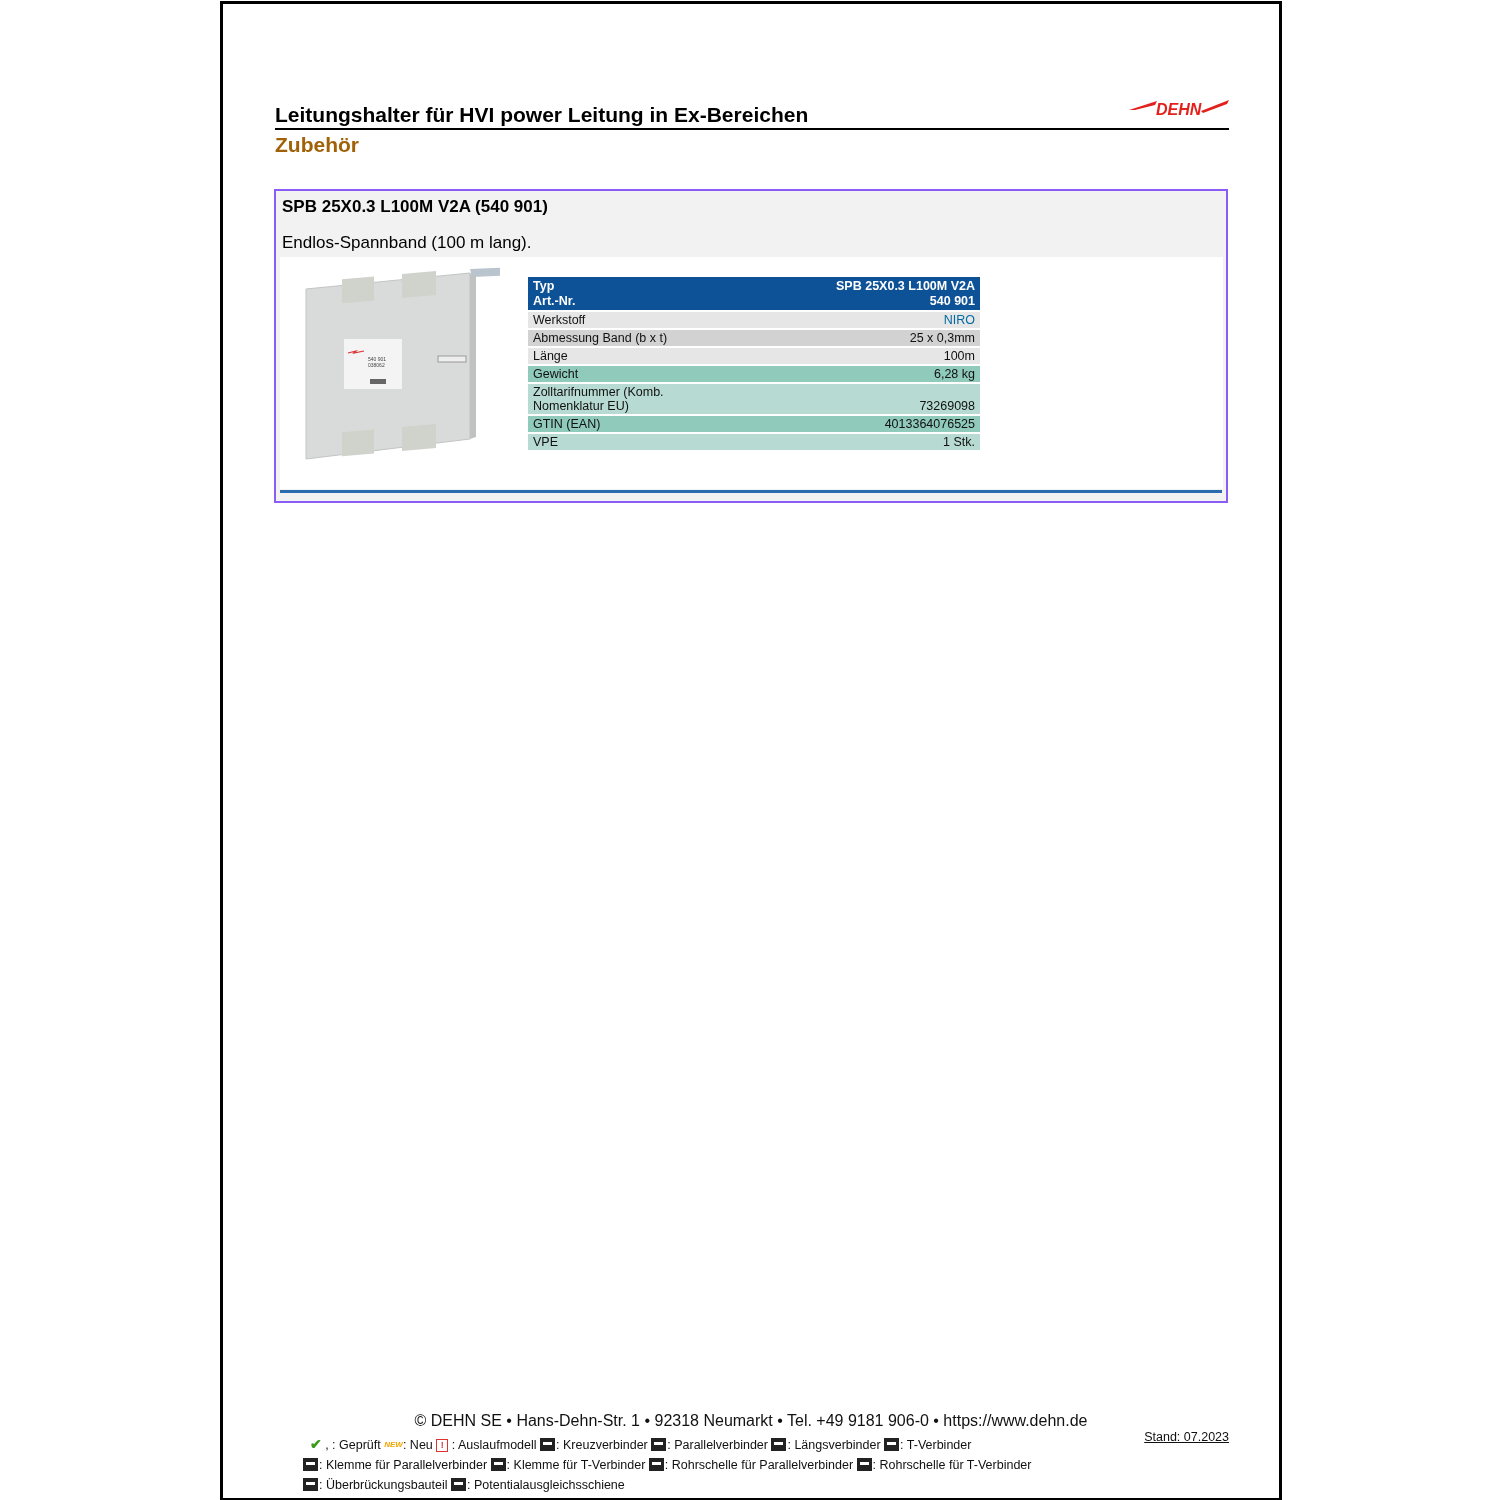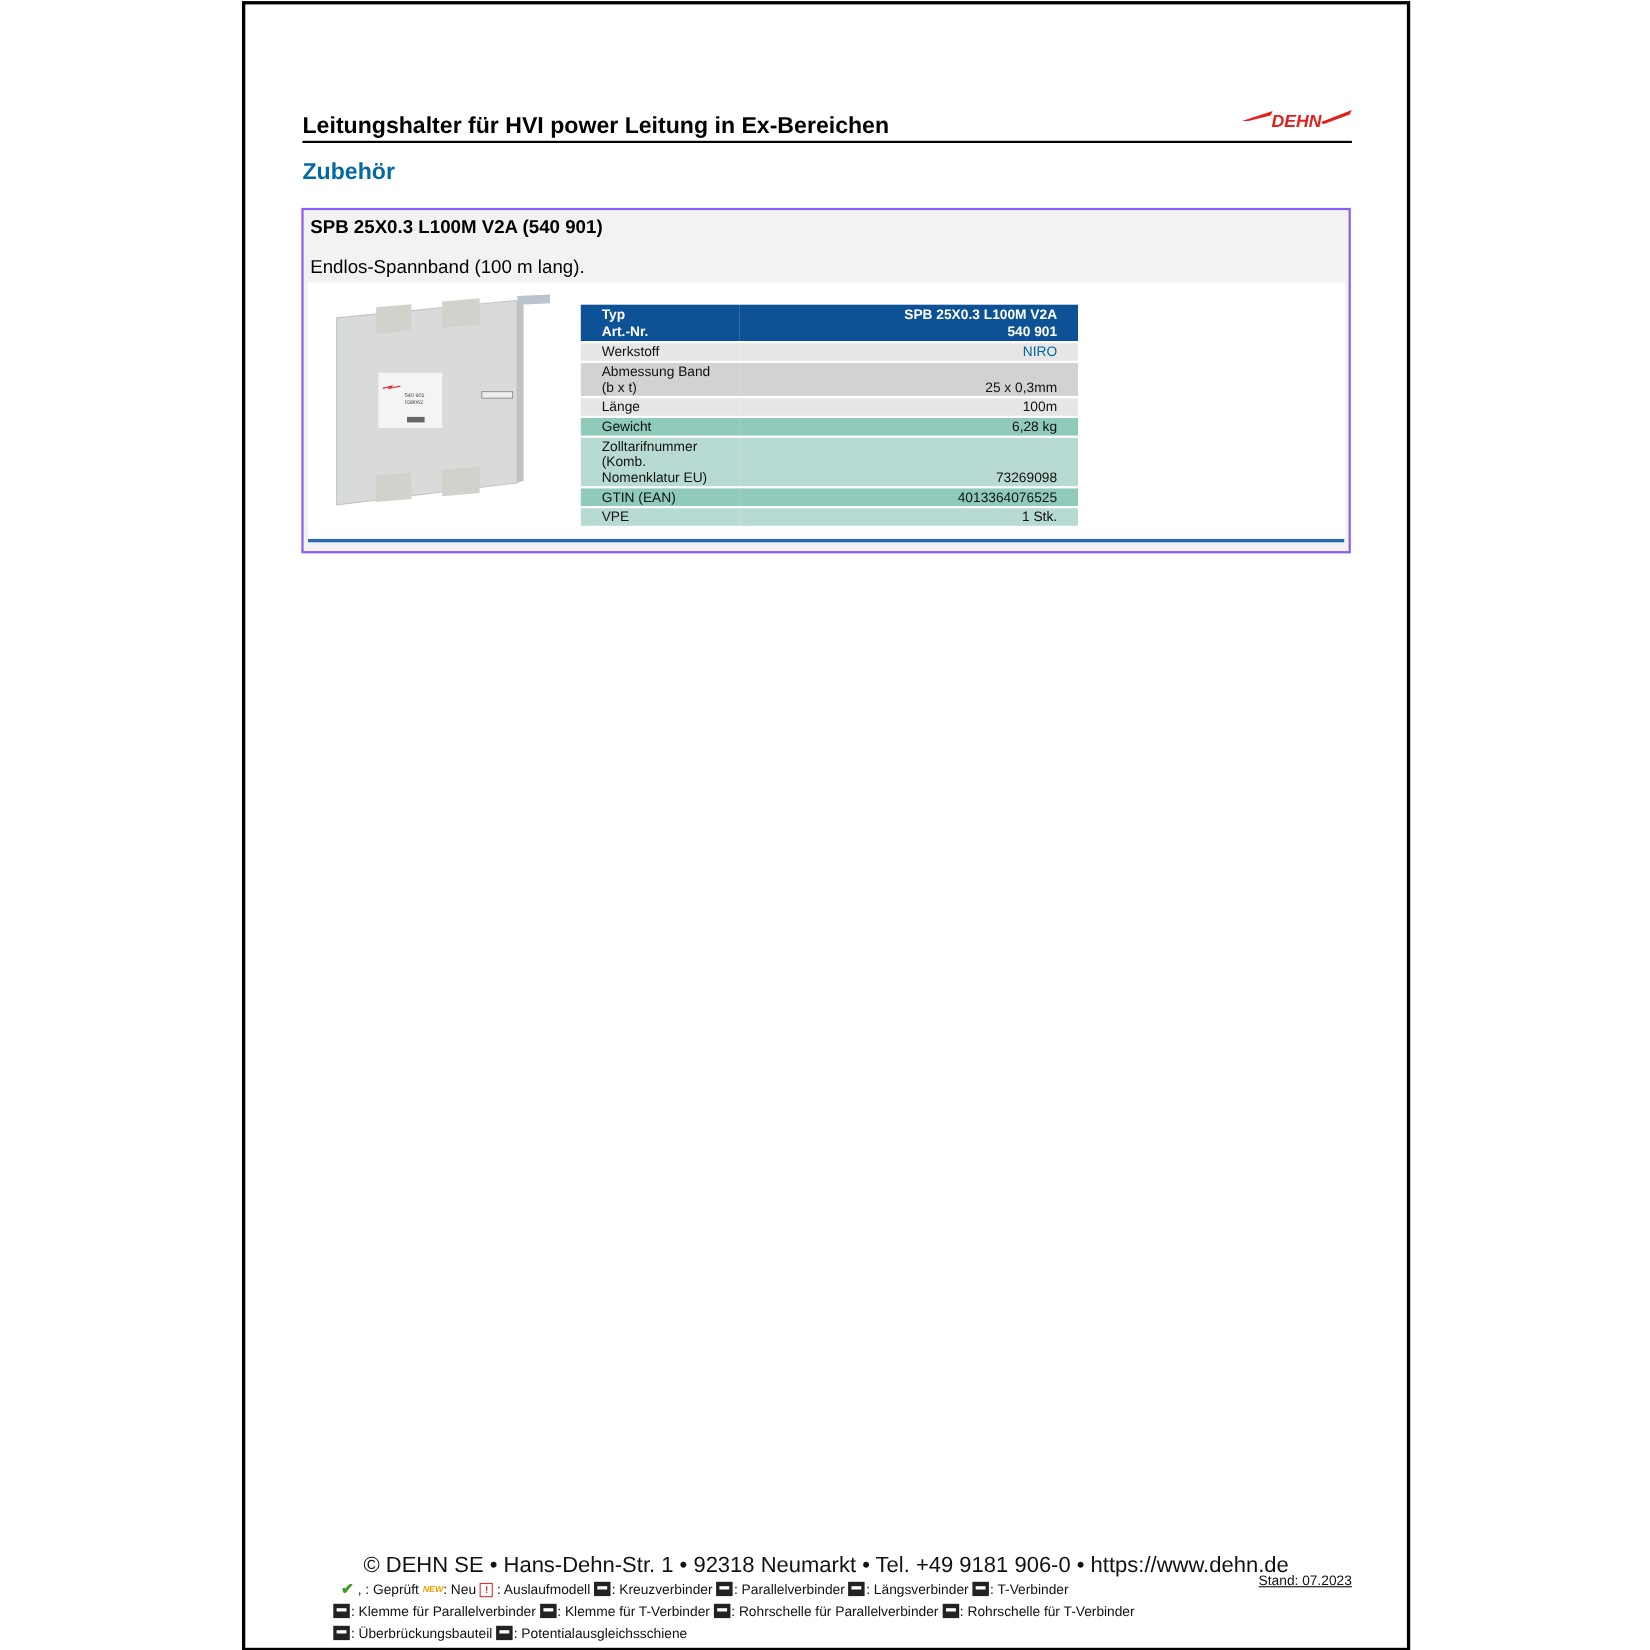--- a/index.html
+++ b/index.html
@@ -6,48 +6,48 @@
   body { width: 1500px; height: 1500px; position: relative; overflow: hidden; font-family: "Liberation Sans", sans-serif; }
   .page {
     position: absolute; left: 220px; top: 1px; width: 1056px; height: 1494px;
     border: 3px solid #000; background: #fff; box-sizing: content-box;
   }
   .header { position: absolute; left: 52px; top: 98px; width: 954px; }
   .title {
     font-family: "Liberation Sans", sans-serif; font-weight: bold; font-size: 21px; color: #000;
     line-height: 26px; border-bottom: 2px solid #000; padding-bottom: 0; height: 26px;
   }
-  .subtitle { font-weight: bold; font-size: 21px; line-height: 26px; margin-top: 14px; color: #0369a1; }
+  .subtitle { font-weight: bold; font-size: 21px; line-height: 26px; margin-top: 2px; color: #a16207; }
   .logo { position: absolute; right: 0; top: -6px; width: 100px; height: 26px; }
 
   .product-box {
     position: absolute; left: 51px; top: 185px; width: 950px; height: 310px;
     border: 2px solid #8b5cf6; background: #f2f2f2;
   }
   .product-name { position: absolute; left: 6px; top: 6px; font-weight: bold; font-size: 17px; color: #000; }
   .product-desc { position: absolute; left: 6px; top: 42px; font-size: 17px; color: #000; }
   .inner { position: absolute; left: 4px; top: 66px; width: 943px; height: 232px; background: #fff; }
   .image-wrap { position: absolute; left: 20px; top: 4px; width: 200px; height: 205px; }
   .blue-line { position: absolute; left: 4px; right: 4px; bottom: 8px; height: 3px; background: #2a6bb0; }
 
   table.spec {
     position: absolute; left: 248px; top: 20px; width: 452px; border-collapse: collapse;
     font-size: 12.5px; color: #111;
   }
-  table.spec td { padding: 1px 19px; border-bottom: 2px solid #fff; vertical-align: bottom; }
+  table.spec td { padding: 1px 5px; border-bottom: 2px solid #fff; vertical-align: bottom; }
   table.spec td.val { text-align: right; width: 270px; }
   .hdr td { background: #0d5196; color: #fff; font-weight: bold; font-size: 12.5px; border-bottom: 0; line-height: 15px; }
   .row-grey td { background: #e6e6e6; }
   .row-grey2 td { background: #d2d2d2; }
   .row-teal td { background: #8fcabb; }
   .row-teal-light td { background: #b7dbd2; }
   .niro { color: #0369a1; }
   .tbl-bottom td { border-bottom: 2px solid #1f5fa6; }
 
-  .footer-line1 { position: absolute; left: 0; right: 0; top: 1408px; text-align: center; font-size: 20px; color: #111; }
+  .footer-line1 { position: absolute; left: 0; right: 0; top: 1408px; text-align: center; font-size: 16px; color: #111; }
   .stand { position: absolute; right: 50px; top: 1426px; font-size: 12.5px; color: #111; text-decoration: underline; }
   .legend { position: absolute; left: 52px; top: 1430px; width: 800px; font-size: 12.5px; color: #111; line-height: 20px; margin-left: 28px; }
   .ico { display: inline-block; width: 15px; height: 13px; background: #222; vertical-align: -2px; margin-right: 1px; position: relative; }
   .ico::after { content: ""; position: absolute; left: 3px; top: 4px; width: 9px; height: 3px; background: #fff; }
   .check { color: #3a9a1a; font-weight: bold; font-size: 14px; }
   .new { color: #f0a400; font-size: 8px; font-style: italic; font-weight: bold; vertical-align: 2px; }
   .warn { display: inline-block; width: 10px; height: 11px; border: 1px solid #d33; color: #d33; font-size: 9px; line-height: 11px; text-align: center; font-weight: bold; vertical-align: 1px; }
 </style>
 </head>
 <body>

